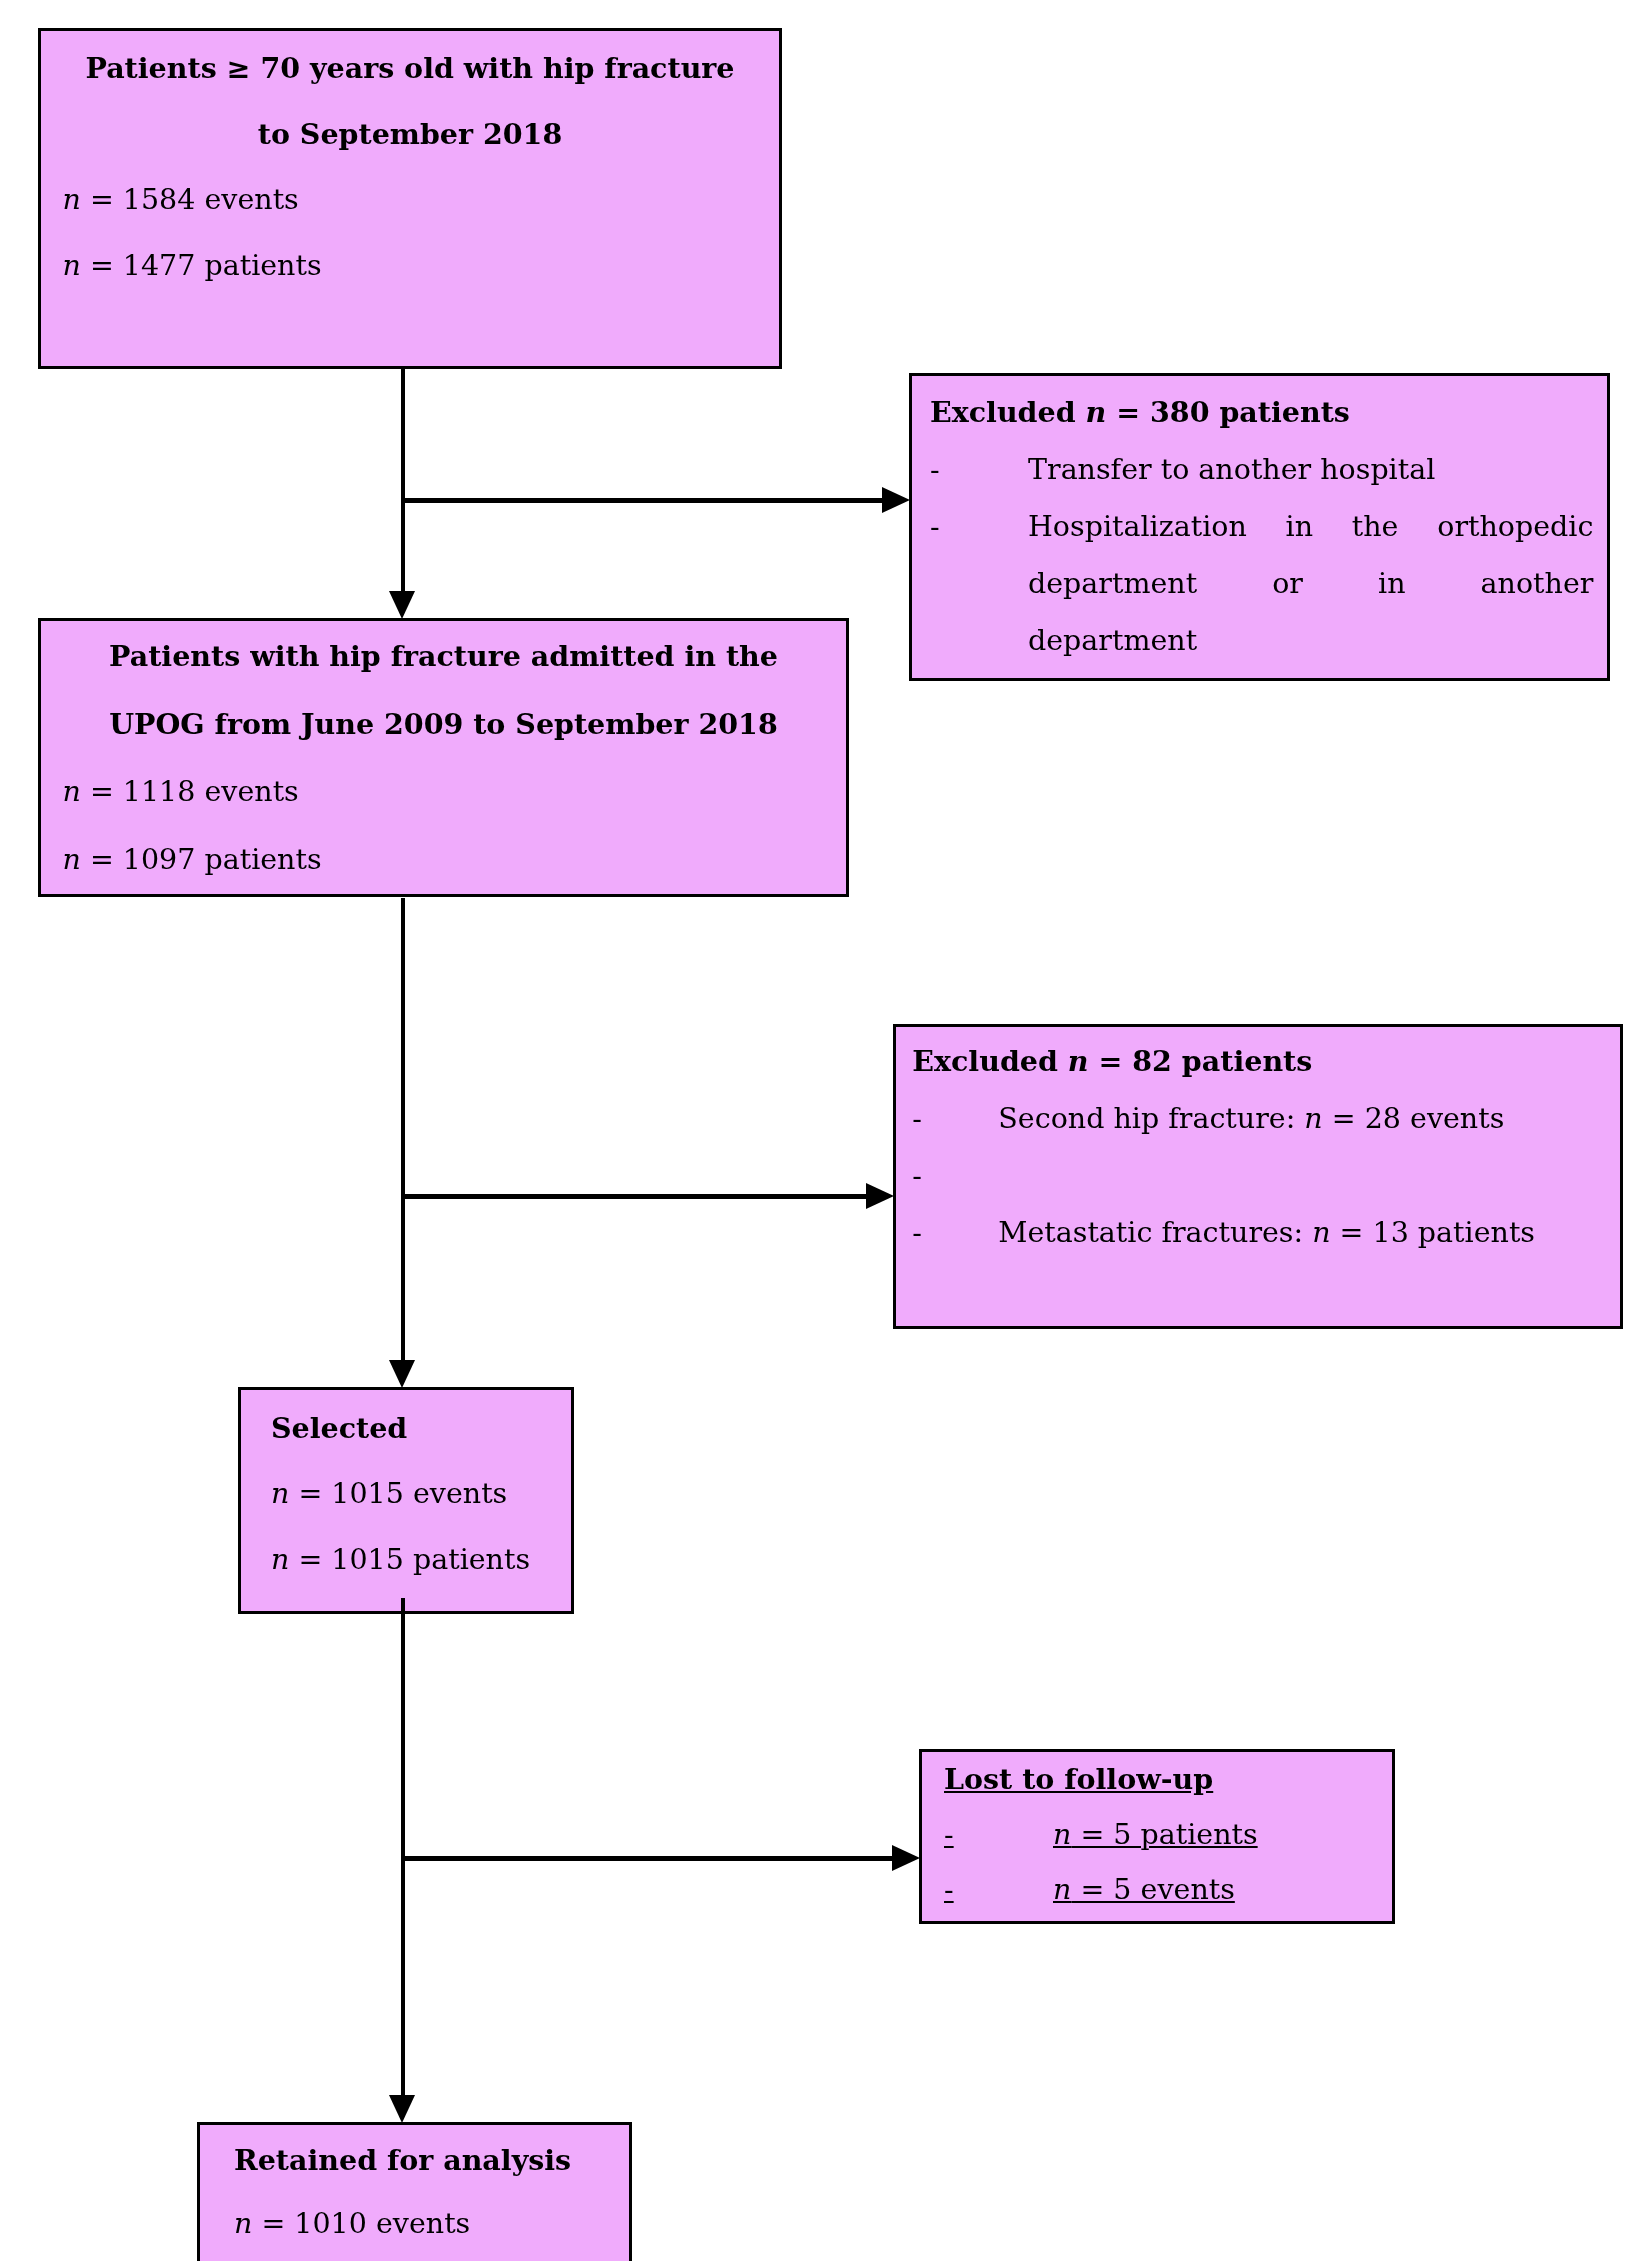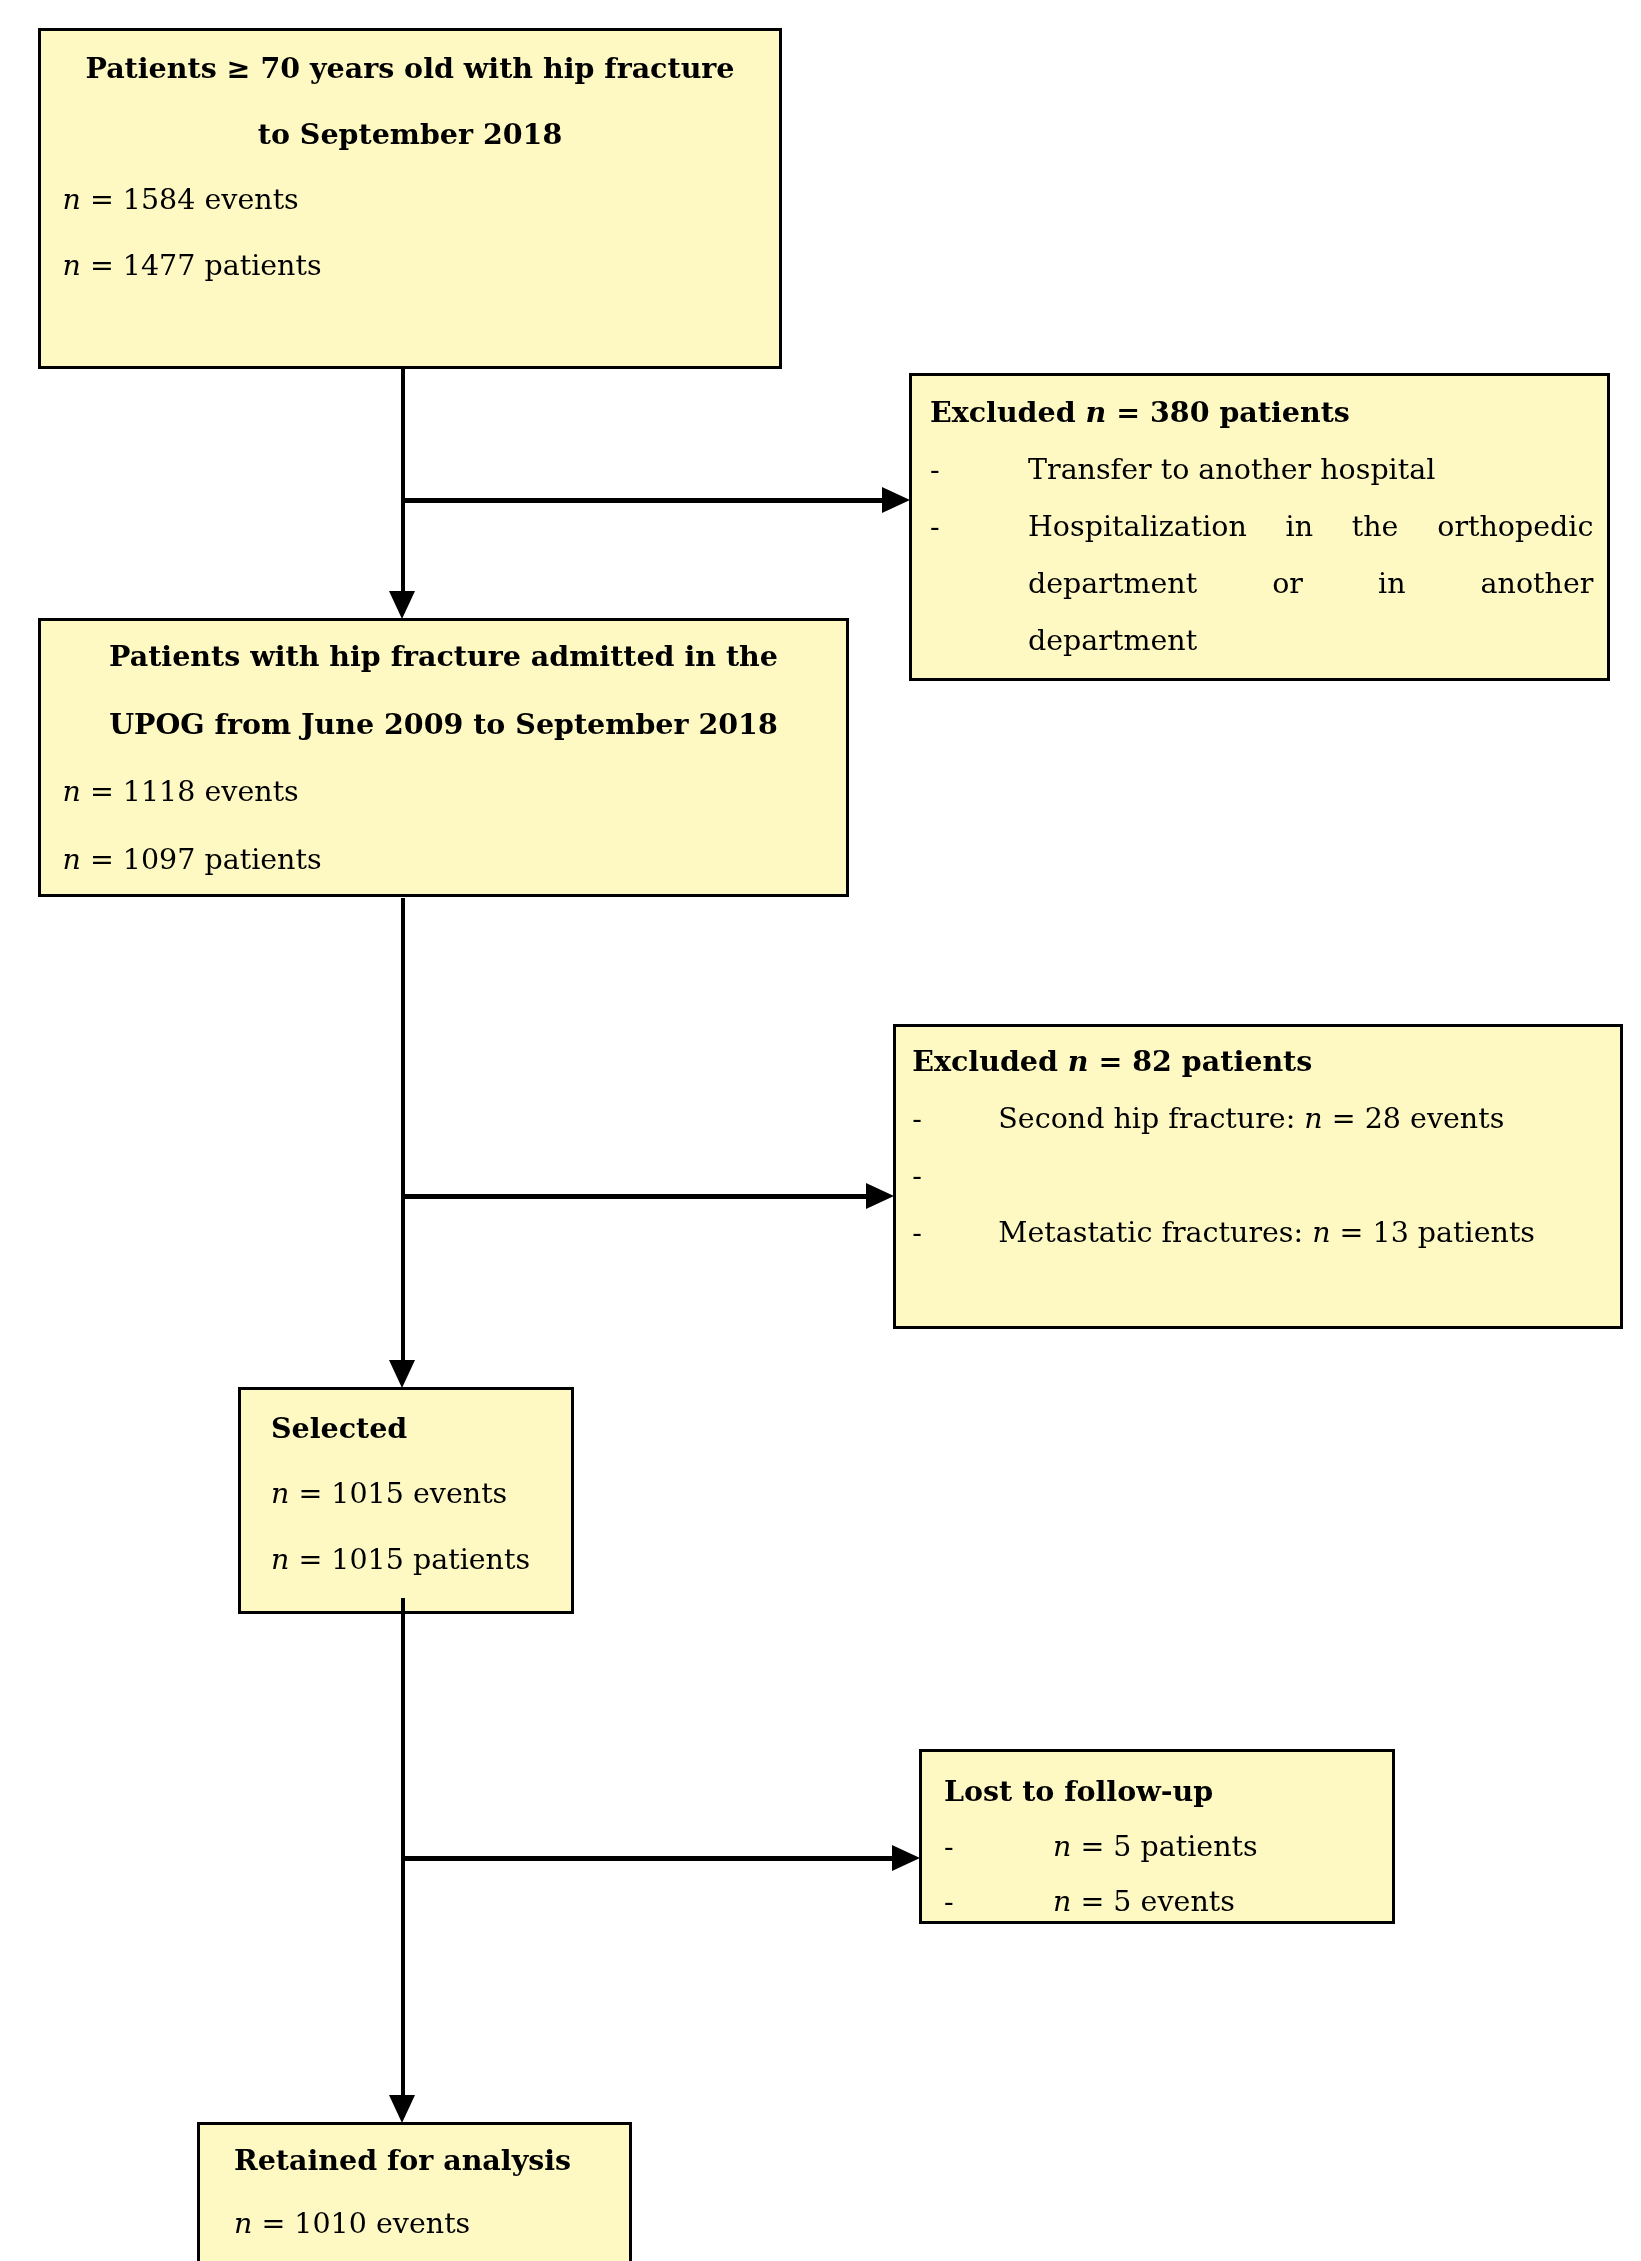--- a/index.html
+++ b/index.html
@@ -9,41 +9,41 @@
     height: 2332px;
     background: #ffffff;
     color: #000000;
     font-family: "DejaVu Serif", "Liberation Serif", serif;
     font-size: 28.5px;
   }
   .box {
     position: absolute;
     box-sizing: border-box;
     border: 3.6px solid #000000;
-    background: #fef9c3;
+    background: #f0abfc;
   }
   .bold { font-weight: bold; }
   .tline { text-align: center; font-weight: bold; }
   i.n { font-style: italic; font-weight: inherit; }
   .stat { font-weight: normal; }
   .li { display: flex; font-weight: normal; }
   .marker { flex: 0 0 auto; }
   .li-text { flex: 1 1 auto; }
   .li-text .line:not(:last-child) { text-align: justify; text-align-last: justify; }
   
   .b-initial   { left: 38px;   top: 28px;   width: 744px; height: 341px; line-height: 66px; padding: 3.6px 4.5px 0 4.5px; }
   .b-initial .stats { padding-left: 17px; }
   .b-excl1     { left: 909px; top: 373px;  width: 701px; height: 308px; line-height: 57px; padding: 8.1px 13.6px 0 18px; }
   .b-excl1 .marker { width: 98px; }
   .b-upog      { left: 38px;   top: 618px; width: 811px; height: 279px; line-height: 68px; padding: 0.9px 4.5px 0 4.5px; }
   .b-upog .stats { padding-left: 17px; }
   .b-excl2     { left: 893px; top: 1024px; width: 730px; height: 305px; line-height: 57px; padding: 6.3px 16.3px 0 16.3px; }
   .b-excl2 .marker { width: 86px; }
   .b-selected  { left: 238px;  top: 1387px; width: 336px;  height: 227px; line-height: 66px; padding: 4.5px 9px 0 30px; }
-  .b-lost      { left: 919px; top: 1749px; width: 476px; height: 175px; line-height: 55px; padding: 12px 9px 0 22px; }
+  .b-lost      { left: 919px; top: 1749px; width: 476px; height: 175px; line-height: 55px; padding: 0 9px 0 22px; text-decoration: underline; }
   .b-lost .marker { width: 109px; }
   .b-retained  { left: 197px;  top: 2122px; width: 435px;  height: 203px; line-height: 64px; padding: 2.7px 9px 0 34px; }
   
   .vline, .hline { position: absolute; background: #000000; }
   .vline { width: 3.6px; }
   .hline { height: 4.5px; }
   .arrow-down {
     position: absolute; width: 0; height: 0;
     border-left: 13.6px solid transparent;
     border-right: 13.6px solid transparent;

